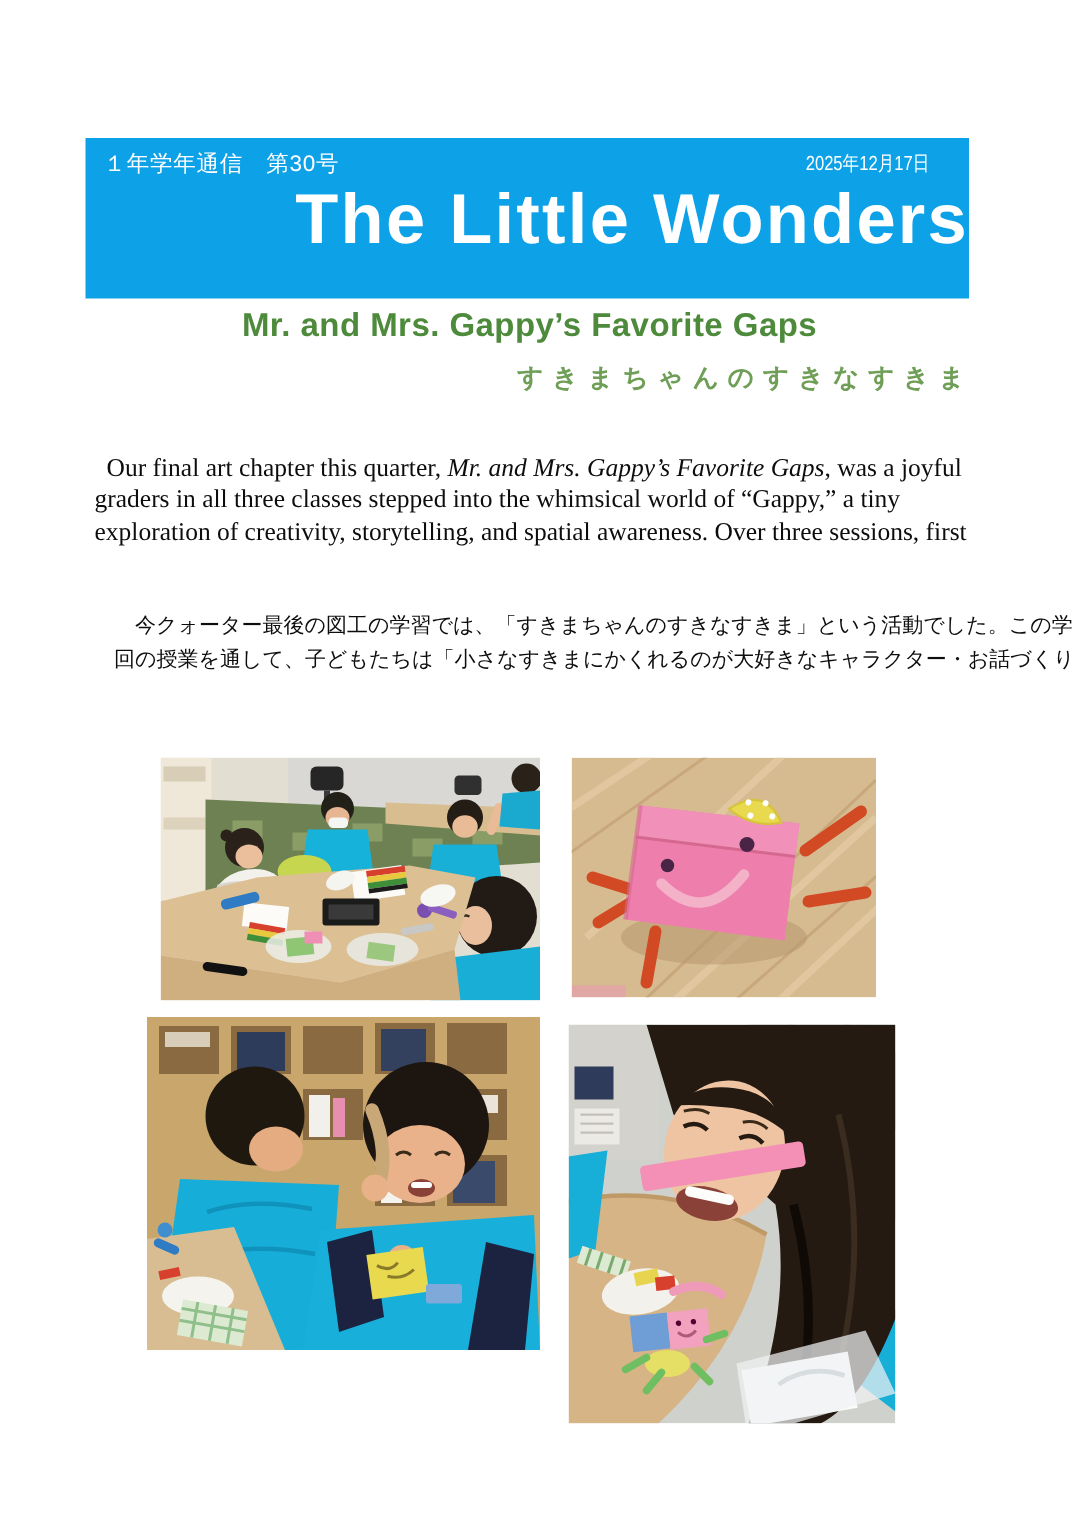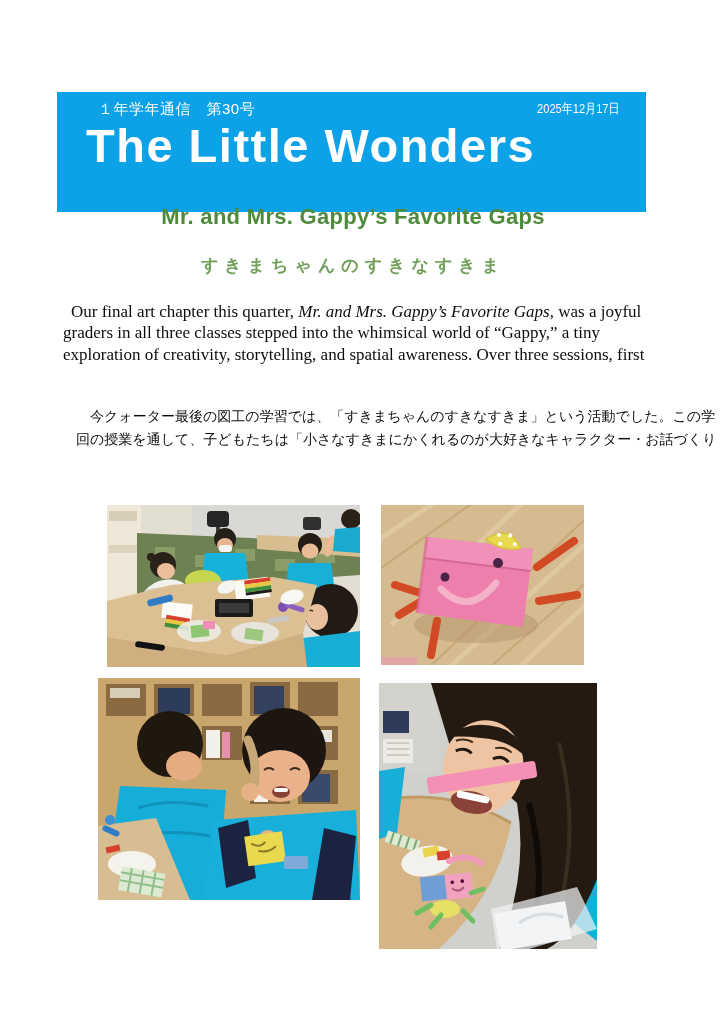--- a/index.html
+++ b/index.html
@@ -2,40 +2,40 @@
 <html><head>
 <meta charset="utf-8">
 <style>
   html,body{margin:0;padding:0;background:#ffffff;}
   .page{
     position:relative;width:724px;height:1024px;background:#ffffff;overflow:hidden;
     font-family:"Liberation Sans","DejaVu Sans",sans-serif;
   }
   
   .band{
-    position:absolute;left:57px;top:92px;width:589px;height:120px;
-    background:#0da1e8;color:#ffffff;box-sizing:border-box;padding-left:29px;
+    position:absolute;left:57px;top:92px;width:589px;height:107px;
+    background:#0da1e8;color:#ffffff;box-sizing:border-box;
   }
   .band-row{
     display:flex;justify-content:space-between;align-items:flex-start;
     padding:8px 26px 0 12px;
   }
   .issue-label{font-size:15px;letter-spacing:.5px;}
   .issue-date{font-size:13.5px;transform:scaleX(.82);transform-origin:100% 50%;white-space:nowrap;}
   .main-title{
-    margin-top:1px;text-align:left;font-size:47px;font-weight:bold;
+    margin-top:1px;text-align:right;font-size:47px;font-weight:bold;
     letter-spacing:1.5px;line-height:1.1;white-space:nowrap;
   }
   
   .subtitle-en{
     position:absolute;left:57px;top:204px;width:592px;text-align:center;
     font-size:22px;font-weight:bold;color:#4e8a3c;letter-spacing:.3px;
   }
   .subtitle-ja{
-    position:absolute;left:57px;top:254px;width:592px;text-align:center;
+    position:absolute;left:57px;top:240px;width:592px;text-align:right;
     font-family:"Liberation Serif","DejaVu Serif",serif;
     font-size:17px;color:#6f9e57;letter-spacing:6px;font-weight:bold;
   }
   
   .body-en{
     position:absolute;left:63px;top:301px;width:602px;
     font-family:Liberation Serif, serif;
     font-size:17px;line-height:21.4px;color:#0d0d0d;
   }
   .body-en .line1{text-indent:8px;}

